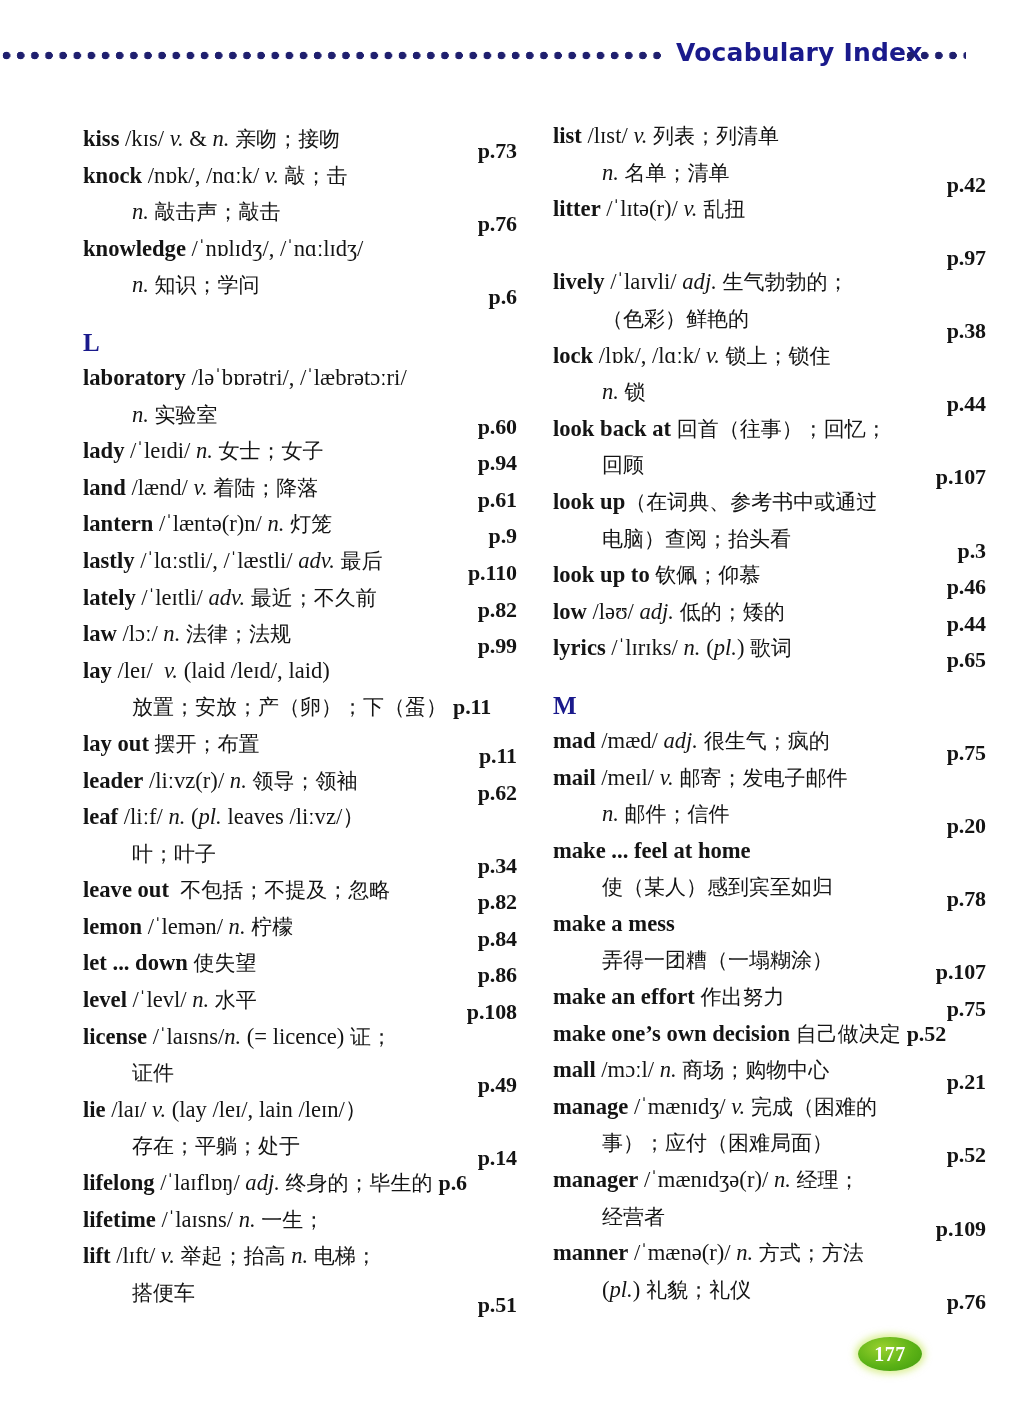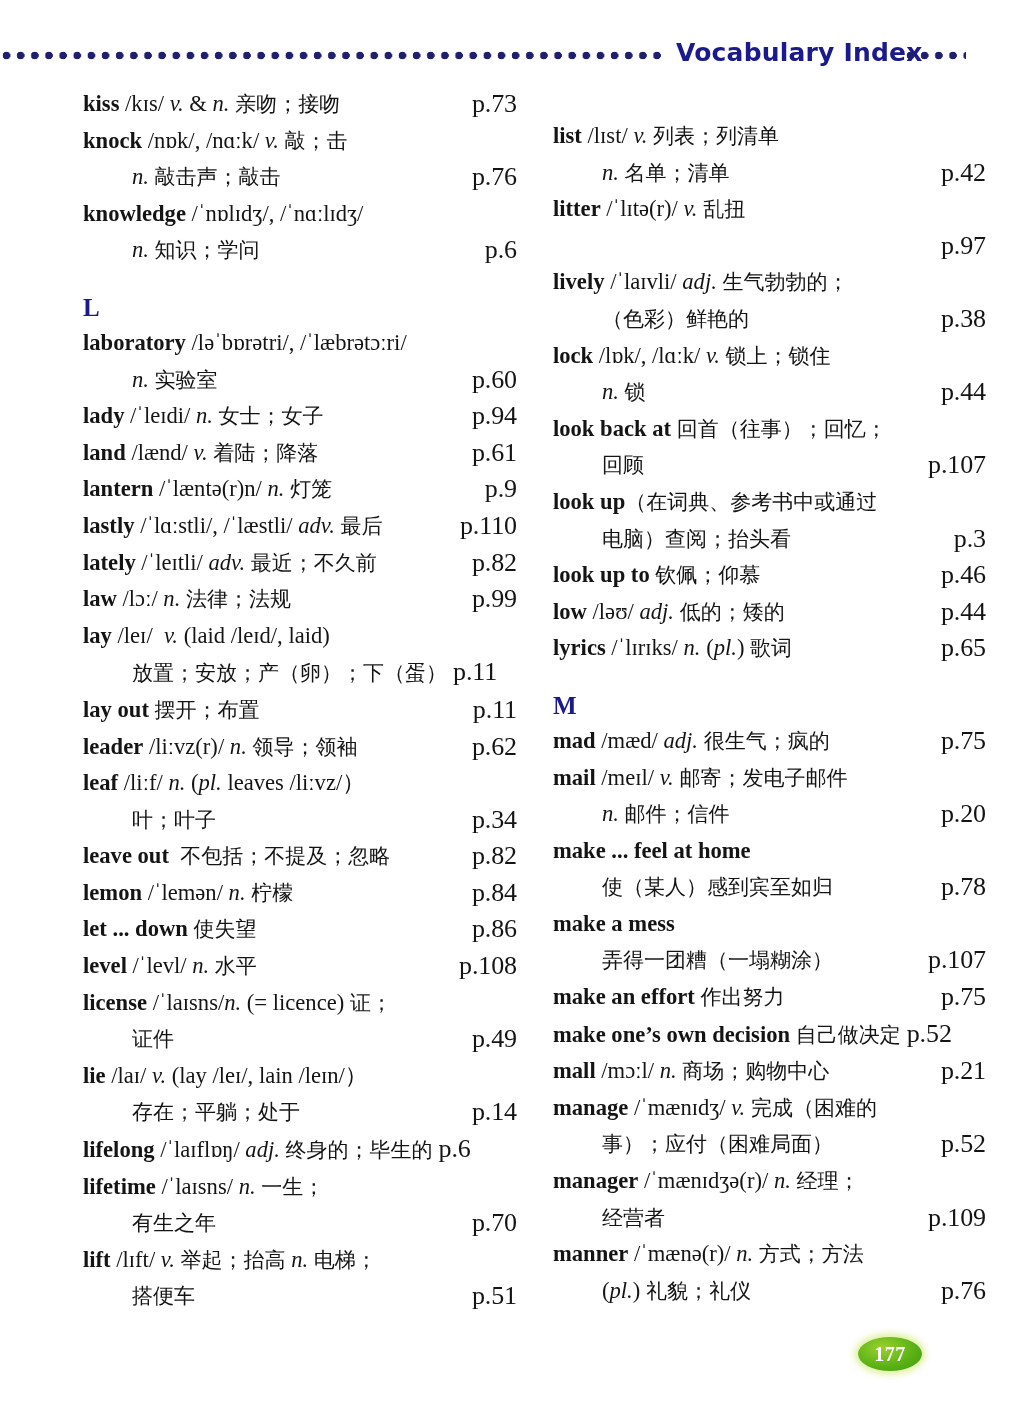--- a/index.html
+++ b/index.html
@@ -50,21 +50,21 @@
     letter-spacing: 0.2px;
     color: #1a1a8c;
     white-space: nowrap;
   }
 
   
   .column {
     position: absolute;
     top: 86px;
   }
-  #col-left  { left: 83px;  width: 434px; }
+  #col-left  { left: 83px;  width: 434px; margin-top: 35px; }
   #col-right { left: 553px; width: 433px; margin-top: 32px; }
 
   
   .line {
     position: relative;
     display: block;
     min-height: 36.6px;
     line-height: 36.6px;
     font-size: 22.6px;
     white-space: nowrap;
@@ -72,23 +72,24 @@
   .line .txt {
     display: inline-block;
     vertical-align: baseline;
   }
   .line.indent .txt {
     padding-left: 49px;
   }
   .line .pg {
     position: absolute;
     right: 0;
-    top: 0;
-    font-size: 26px;
+    top: 12px;
+    font-size: 22px;
     letter-spacing: -0.1px;
+    font-weight: bold;
   }
   
   .line.tight .pg {
     position: static;
     display: inline-block;
     margin-left: 6px;
   }
 
   b.hw   { font-weight: bold; }
   span.hw{ font-weight: bold; }
@@ -167,21 +168,20 @@
     <span class="line"><span class="txt"><span class="hw">leave out</span>&nbsp; <span class="cn">不包括；不提及；忽略</span></span><span class="pg">p.82</span></span>
     <span class="line"><span class="txt"><b class="hw">lemon</b> <span class="ipa">/ˈlemən/</span> <i class="pos">n.</i> <span class="cn">柠檬</span></span><span class="pg">p.84</span></span>
     <span class="line"><span class="txt"><span class="hw">let ... down</span> <span class="cn">使失望</span></span><span class="pg">p.86</span></span>
     <span class="line"><span class="txt"><b class="hw">level</b> <span class="ipa">/ˈlevl/</span> <i class="pos">n.</i> <span class="cn">水平</span></span><span class="pg">p.108</span></span>
     <span class="line"><span class="txt"><b class="hw">license</b> <span class="ipa">/ˈlaɪsns/</span><i class="pos">n.</i> <span class="ipa">(= licence)</span> <span class="cn">证；</span></span></span>
     <span class="line indent"><span class="txt"><span class="cn">证件</span></span><span class="pg">p.49</span></span>
     <span class="line"><span class="txt"><b class="hw">lie</b> <span class="ipa">/laɪ/</span> <i class="pos">v.</i> <span class="ipa">(lay /leɪ/, lain /leɪn/）</span></span></span>
     <span class="line indent"><span class="txt"><span class="cn">存在；平躺；处于</span></span><span class="pg">p.14</span></span>
     <span class="line tight"><span class="txt"><span class="hw">lifelong</span> <span class="ipa">/ˈlaɪflɒŋ/</span> <i class="pos">adj.</i> <span class="cn">终身的；毕生的</span></span><span class="pg">p.6</span></span>
     <span class="line"><span class="txt"><span class="hw">lifetime</span> <span class="ipa">/ˈlaɪsns/</span> <i class="pos">n.</i> <span class="cn">一生；</span></span></span>
-    <span class="line indent"><span class="txt"><span class="cn">有生之年</span></span><span class="pg">p.70</span></span>
     <span class="line"><span class="txt"><b class="hw">lift</b> <span class="ipa">/lɪft/</span> <i class="pos">v.</i> <span class="cn">举起；抬高</span> <i class="pos">n.</i> <span class="cn">电梯；</span></span></span>
     <span class="line indent"><span class="txt"><span class="cn">搭便车</span></span><span class="pg">p.51</span></span>
   </div>
 <div id="col-right" class="column">
     <span class="line"><span class="txt"><b class="hw">list</b> <span class="ipa">/lɪst/</span> <i class="pos">v.</i> <span class="cn">列表；列清单</span></span></span>
     <span class="line indent"><span class="txt"><i class="pos">n.</i> <span class="cn">名单；清单</span></span><span class="pg">p.42</span></span>
     <span class="line"><span class="txt"><b class="hw">litter</b> <span class="ipa">/ˈlɪtə(r)/</span> <i class="pos">v.</i> <span class="cn">乱扭</span></span></span>
     <span class="line indent"><span class="pg">p.97</span></span>
     <span class="line"><span class="txt"><b class="hw">lively</b> <span class="ipa">/ˈlaɪvli/</span> <i class="pos">adj.</i> <span class="cn">生气勃勃的；</span></span></span>
     <span class="line indent"><span class="txt"><span class="cn">（色彩）鲜艳的</span></span><span class="pg">p.38</span></span>

